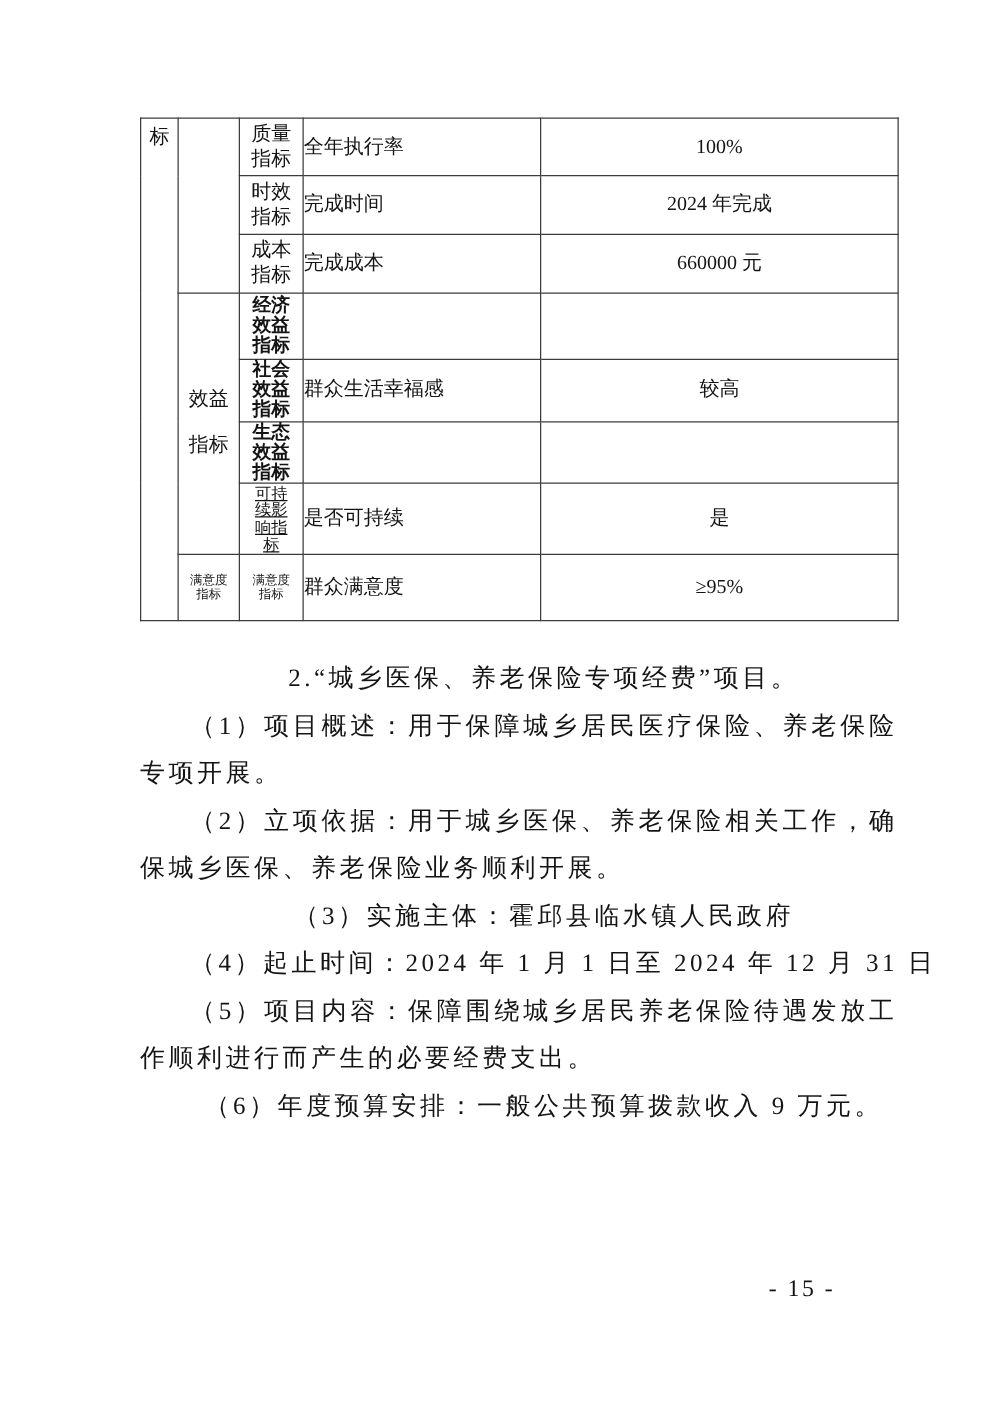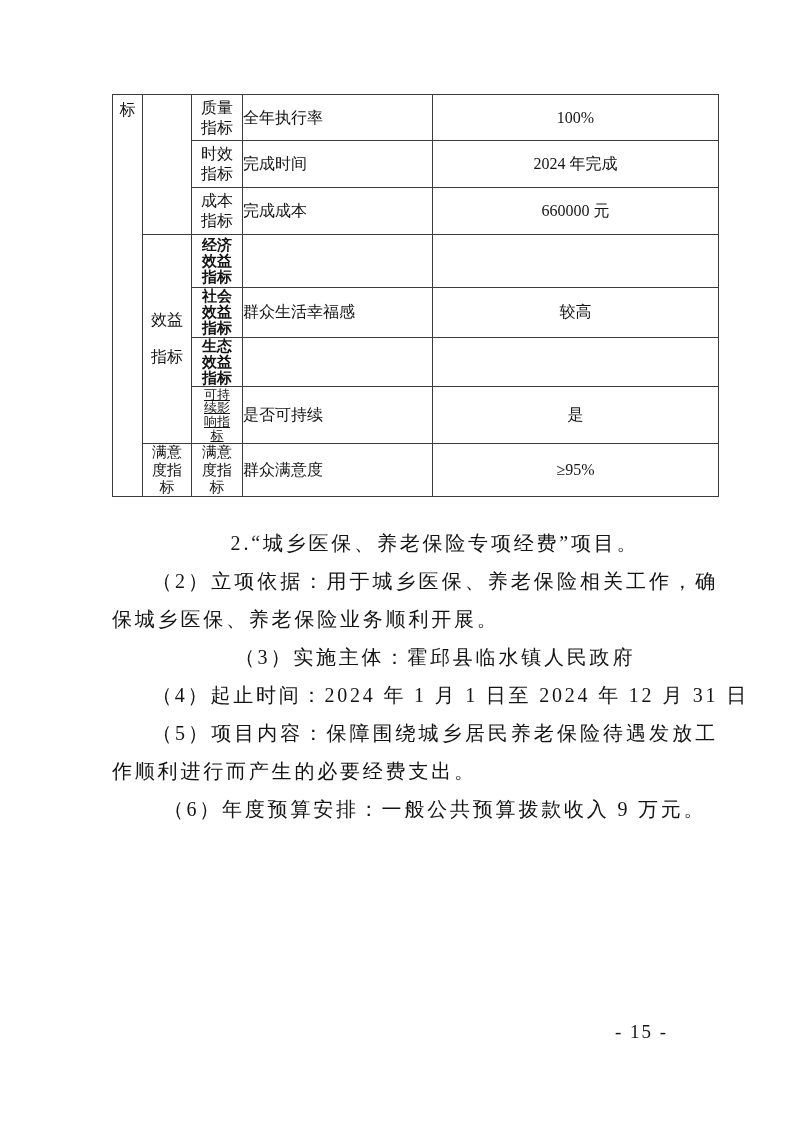--- a/index.html
+++ b/index.html
@@ -21,21 +21,21 @@
     border:1px solid #3c3c3c;
     font-size:16px;line-height:1.25;
     vertical-align:middle;
     padding:0;
   }
   td.stub{vertical-align:top;text-align:center;padding-top:5px;}
   td.grp, td.cat{text-align:center;word-break:break-all;padding:0 7px;}
   td.grp-benefit{line-height:2.3;margin-top:36px;}
   td.cat3{font-size:15px;line-height:1.08;font-weight:bold;}
   td.cat4{font-size:13px;line-height:1.05;text-decoration:underline;}
-  td.cat3s{font-size:15px;line-height:1.15;}
+  td.cat3s{font-size:10px;line-height:1.15;}
   td.nm{text-align:left;padding-left:0;}
   td.val{text-align:center;margin-top:24px;}
   
   .content{
     position:absolute;left:112px;top:524px;width:606px;
     font-size:20px;line-height:38px;
     letter-spacing:2.8px;
     text-align:justify;text-justify:inter-character;
   }
   .content p{margin:0;text-indent:40px;}
@@ -102,20 +102,21 @@
         <td class="grp cat3s">满意度指标</td>
         <td class="cat cat3s">满意度指标</td>
         <td class="nm">群众满意度</td>
         <td class="val">≥95%</td>
       </tr>
     </tbody>
   </table>
 
   <div class="content">
     <p class="oneline">2.“城乡医保、养老保险专项经费”项目。</p>
+    <p>（1）项目概述：用于保障城乡居民医疗保险、养老保险专项开展。</p>
     <p>（2）立项依据：用于城乡医保、养老保险相关工作，确保城乡医保、养老保险业务顺利开展。</p>
     <p class="oneline">（3）实施主体：霍邱县临水镇人民政府</p>
     <p class="oneline">（4）起止时间：2024 年 1 月 1 日至 2024 年 12 月 31 日</p>
     <p>（5）项目内容：保障围绕城乡居民养老保险待遇发放工作顺利进行而产生的必要经费支出。</p>
     <p class="oneline">（6）年度预算安排：一般公共预算拨款收入 9 万元。</p>
   </div>
 
   <div class="pagenum">- 15 -</div>
 
 </div>

